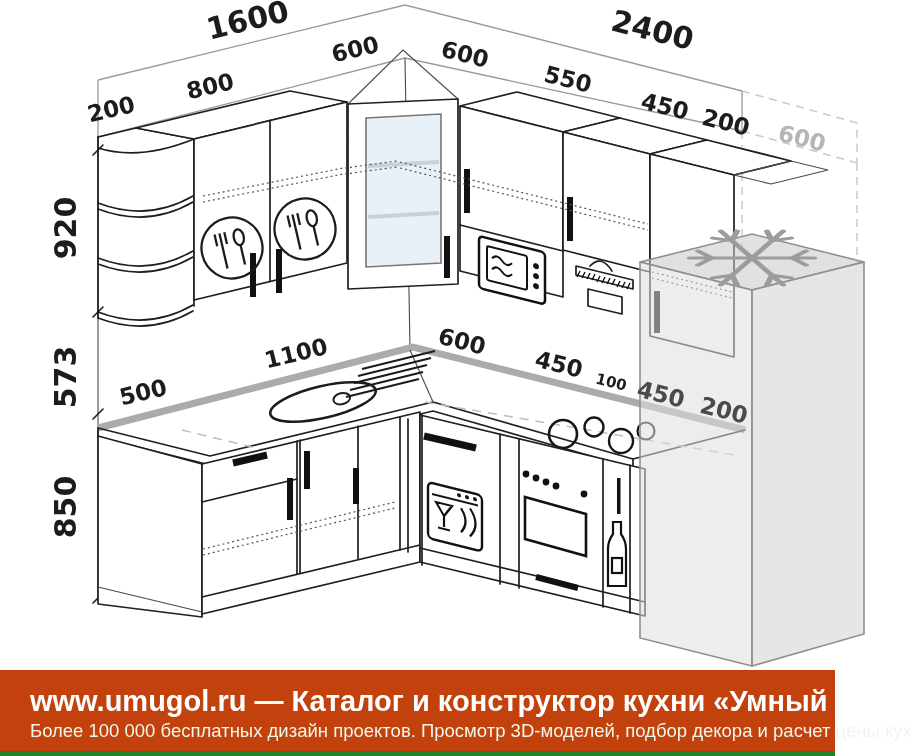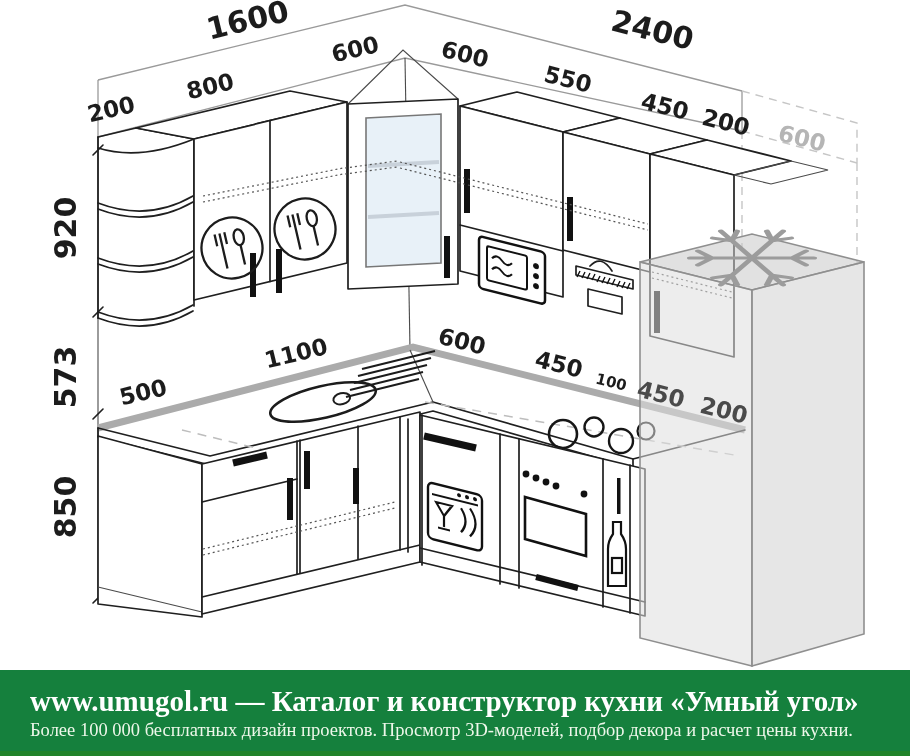--- a/index.html
+++ b/index.html
@@ -9,22 +9,22 @@
   .ln{stroke:#1f1f1f;stroke-width:1.7;fill:none;stroke-linejoin:round;stroke-linecap:round;}
   .lnthin{stroke:#4a4a4a;stroke-width:1.1;fill:none;}
   .face{fill:#ffffff;stroke:#1f1f1f;stroke-width:1.7;stroke-linejoin:round;}
   .band{stroke:#9a9a9a;stroke-width:1.3;fill:none;}
   .dash{stroke:#c6c6c6;stroke-width:1.4;fill:none;stroke-dasharray:8 6;}
   .dots{stroke:#555;stroke-width:1.2;fill:none;stroke-dasharray:2 3;}
   .ctopdash{stroke:#bdbdbd;stroke-width:1.5;fill:none;stroke-dasharray:9 7;}
   .graywall{stroke:#ababab;stroke-width:7;fill:none;stroke-linecap:butt;}
   .handle{fill:#111111;stroke:none;}
   #dim-labels text{font-family:"DejaVu Sans","Liberation Sans",sans-serif;font-weight:bold;}
-  .footer{position:absolute;left:0;top:670px;width:910px;height:81px;background:#15803d;
-          border-bottom:5px solid #20832a;color:#ffffff;box-sizing:content-box;font-family:Liberation Serif, serif;}
+  .footer{position:absolute;left:0;top:670px;width:835px;height:81px;background:#c2410c;
+          border-bottom:5px solid #20832a;color:#ffffff;box-sizing:content-box;}
   .footer .title{font-weight:bold;font-size:29px;margin:15px 0 2px 30px;letter-spacing:0;white-space:nowrap;}
   .footer .subtitle{font-size:18.5px;color:#eef7ea;margin:2px 0 0 30px;white-space:nowrap;}
 </style>
 </head>
 <body>
 
 <div class="stage">
 
 <svg viewBox="0 0 910 670" width="910" height="670">
 

